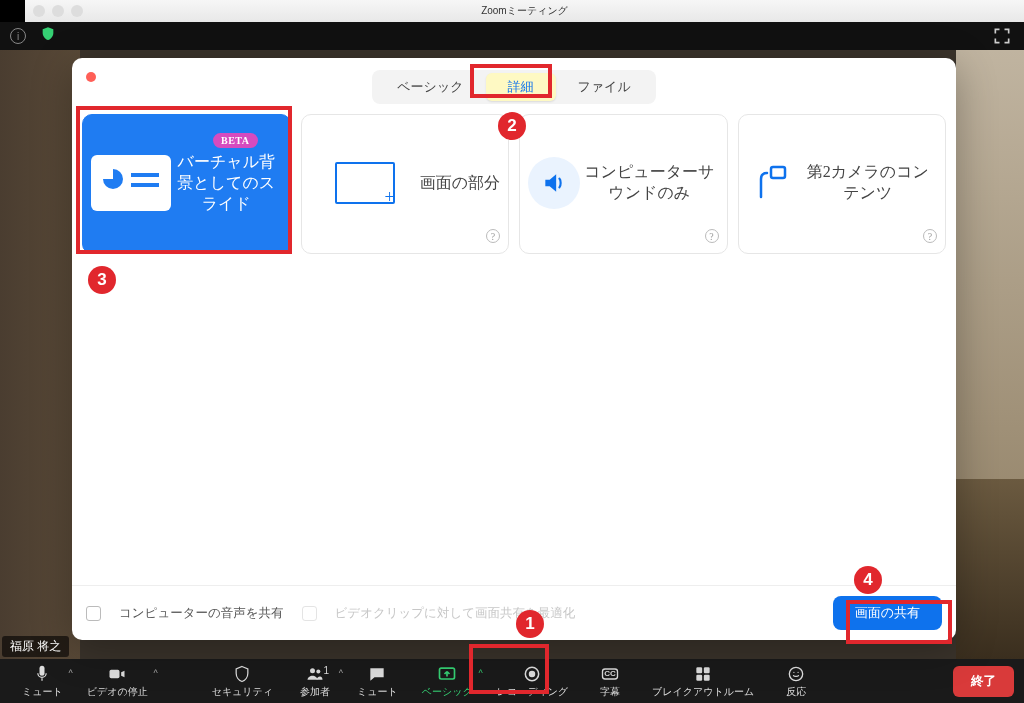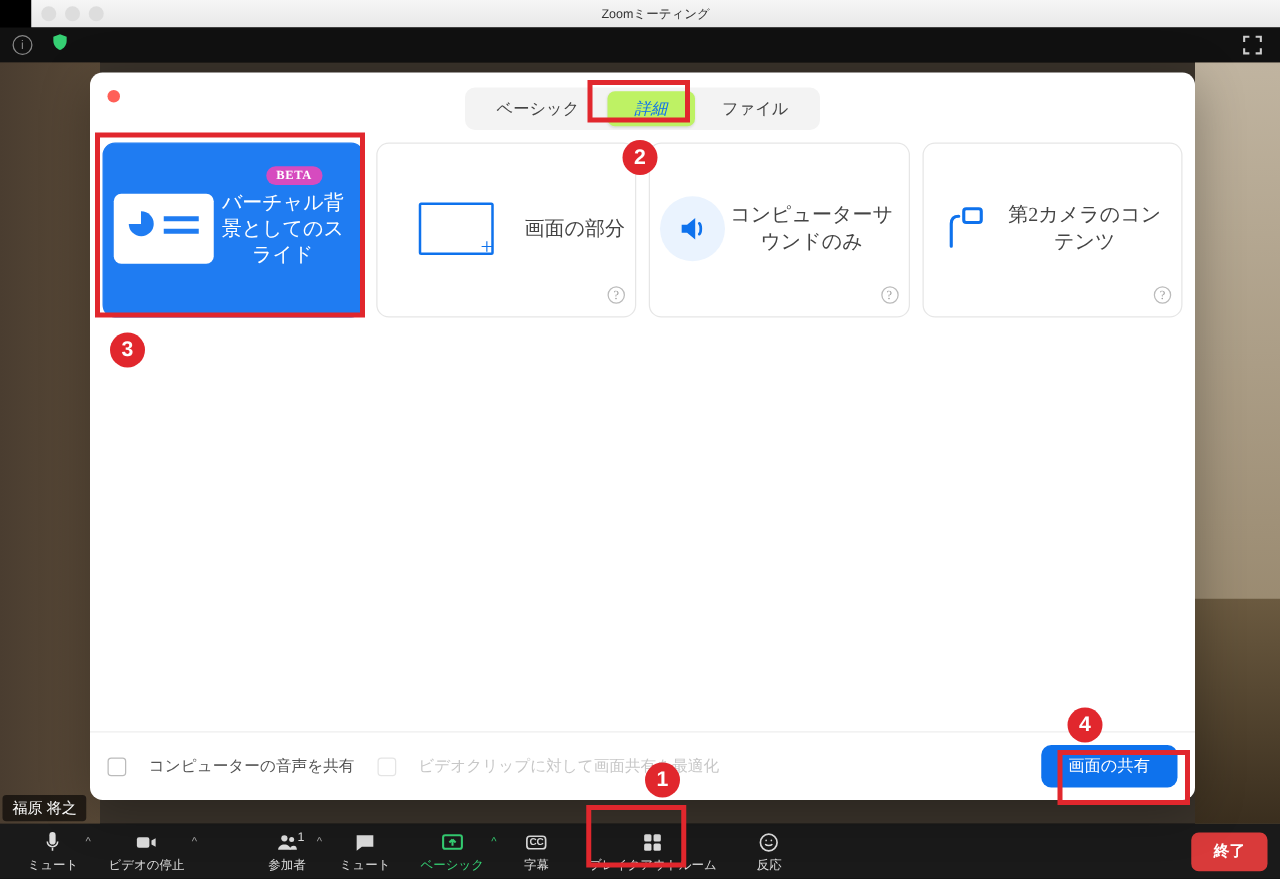--- a/index.html
+++ b/index.html
@@ -14,21 +14,21 @@
   .video-area { position:relative; width:100%; height:609px; background:#3a332b; }
   .bg-left { position:absolute; left:0; top:0; bottom:0; width:80px; background:linear-gradient(90deg,#4a3d30,#5a4a38); }
   .bg-right { position:absolute; right:0; top:0; bottom:0; width:68px; background:linear-gradient(#c0b4a0,#8b7a5e); }
   .bg-right::after{content:"";position:absolute;bottom:0;left:0;right:0;height:180px;background:linear-gradient(#6b5a40,#3a2e1e);}
   .name-tag { position:absolute; left:2px; bottom:2px; background:rgba(0,0,0,.6); color:#fff; font-size:12px; padding:2px 8px; border-radius:3px; z-index:3;}
   .share-dialog { position:absolute; left:72px; top:8px; width:884px; height:582px; background:#fff; border-radius:10px; box-shadow:0 8px 40px rgba(0,0,0,.3); display:flex; flex-direction:column; z-index:5;justify-content:center;}
   .share-dialog .dot { position:absolute; left:14px; top:14px; width:10px;height:10px;border-radius:50%; background:#ff5f57; }
   .tabrow { display:flex; justify-content:center; padding:12px 0 10px; }
   .tabseg { display:flex; background:#f3f3f3; border-radius:8px; padding:3px; gap:0; }
   .tabseg .tab { padding:5px 22px; font-size:13px; color:#444; border-radius:6px; cursor:pointer; }
-  .tabseg .tab.active { background:#bef264; color:#0e72ed; box-shadow:0 1px 2px rgba(0,0,0,.1);font-style:italic; }
+  .tabseg .tab.active { background:#fef9c3; color:#0e72ed; box-shadow:0 1px 2px rgba(0,0,0,.1); }
   .cards { display:flex; gap:10px; padding:0 10px; }
   .card { flex:1; height:140px; border:1px solid #e6e6e6; border-radius:10px; display:flex; align-items:center; justify-content:flex-end; padding:10px 8px 12px; position:relative; cursor:pointer; background:#fff;font-family:Liberation Serif, serif; }
   .card .iconbox { flex:1; display:flex; align-items:center; justify-content:center; width:100%; }
   .card .label { font-size:16px; color:#444; text-align:center; }
   .card .help { position:absolute; right:8px; bottom:10px; width:14px;height:14px;border:1px solid #bbb;border-radius:50%; font-size:10px; color:#999; display:flex;align-items:center;justify-content:center; }
   .card.selected { background:#1f7cf2; border-color:#1f7cf2; }
   .card.selected .label { color:#fff; }
   .beta-badge { position:absolute; top:18px; right:32px; background:#d64bbf; color:#fff; font-size:10px; font-weight:600; padding:2px 8px; border-radius:10px; letter-spacing:.5px;}
   .card.selected .slide-icon { width:80px; height:56px; background:#fff; border-radius:6px; position:relative; }
   .slide-icon::before { content:""; position:absolute; left:12px; top:14px; width:20px; height:20px; border-radius:50%; background:conic-gradient(#1f7cf2 0 75%, transparent 75% 100%); }
@@ -169,20 +169,26 @@
   <div class="tbtn">
     <svg viewBox="0 0 24 24" fill="#ddd">
         <rect x="3" y="7" width="12" height="10" rx="2"></rect>
         <path d="M17 10l4-2v8l-4-2z"></path>
       </svg>
     <span>ビデオの停止</span>
     <span class="caret">^</span>
   </div>
   <div style="width:40px"></div>
   <div class="tbtn">
+    <svg viewBox="0 0 24 24" fill="none" stroke="#ddd" stroke-width="1.5">
+        <path d="M12 3l7 3v5c0 4.5-3 8.7-7 10-4-1.3-7-5.5-7-10V6l7-3z"></path>
+      </svg>
+    <span>セキュリティ</span>
+  </div>
+  <div class="tbtn">
     <svg viewBox="0 0 24 24" fill="#ddd">
         <circle cx="9" cy="8" r="3"></circle>
         <circle cx="16" cy="9" r="2.4"></circle>
         <path d="M3 19c0-3 3-5 6-5s6 2 6 5"></path>
         <path d="M14 19c0-2.5 2-4 4-4s3 1.5 3 4"></path>
       </svg>
     <span class="count">1</span>
     <span>参加者</span>
     <span class="caret">^</span>
   </div>
@@ -194,20 +200,27 @@
   </div>
   <div class="tbtn green">
     <svg viewBox="0 0 24 24" fill="none" stroke="#35d073" stroke-width="2">
         <rect x="3" y="5" width="18" height="13" rx="2"></rect>
         <path d="M12 15V9m0 0l-3 3m3-3l3 3"></path>
       </svg>
     <span>ベーシック</span>
     <span class="caret" style="color:#35d073">^</span>
   </div>
   <div class="tbtn">
+    <svg viewBox="0 0 24 24" fill="none" stroke="#ddd" stroke-width="1.8">
+        <circle cx="12" cy="12" r="8"></circle>
+        <circle cx="12" cy="12" r="3" fill="#ddd"></circle>
+      </svg>
+    <span>レコーディング</span>
+  </div>
+  <div class="tbtn">
     <svg viewBox="0 0 24 24" fill="none" stroke="#ddd" stroke-width="1.6">
         <rect x="3" y="6" width="18" height="12" rx="3"></rect>
       </svg>
     <span style="position:absolute;top:10px;font-size:8px;font-weight:700">CC</span>
     <span>字幕</span>
   </div>
   <div class="tbtn">
     <svg viewBox="0 0 24 24" fill="#ddd">
         <rect x="4" y="4" width="7" height="7" rx="1.5"></rect>
         <rect x="13" y="4" width="7" height="7" rx="1.5"></rect>

